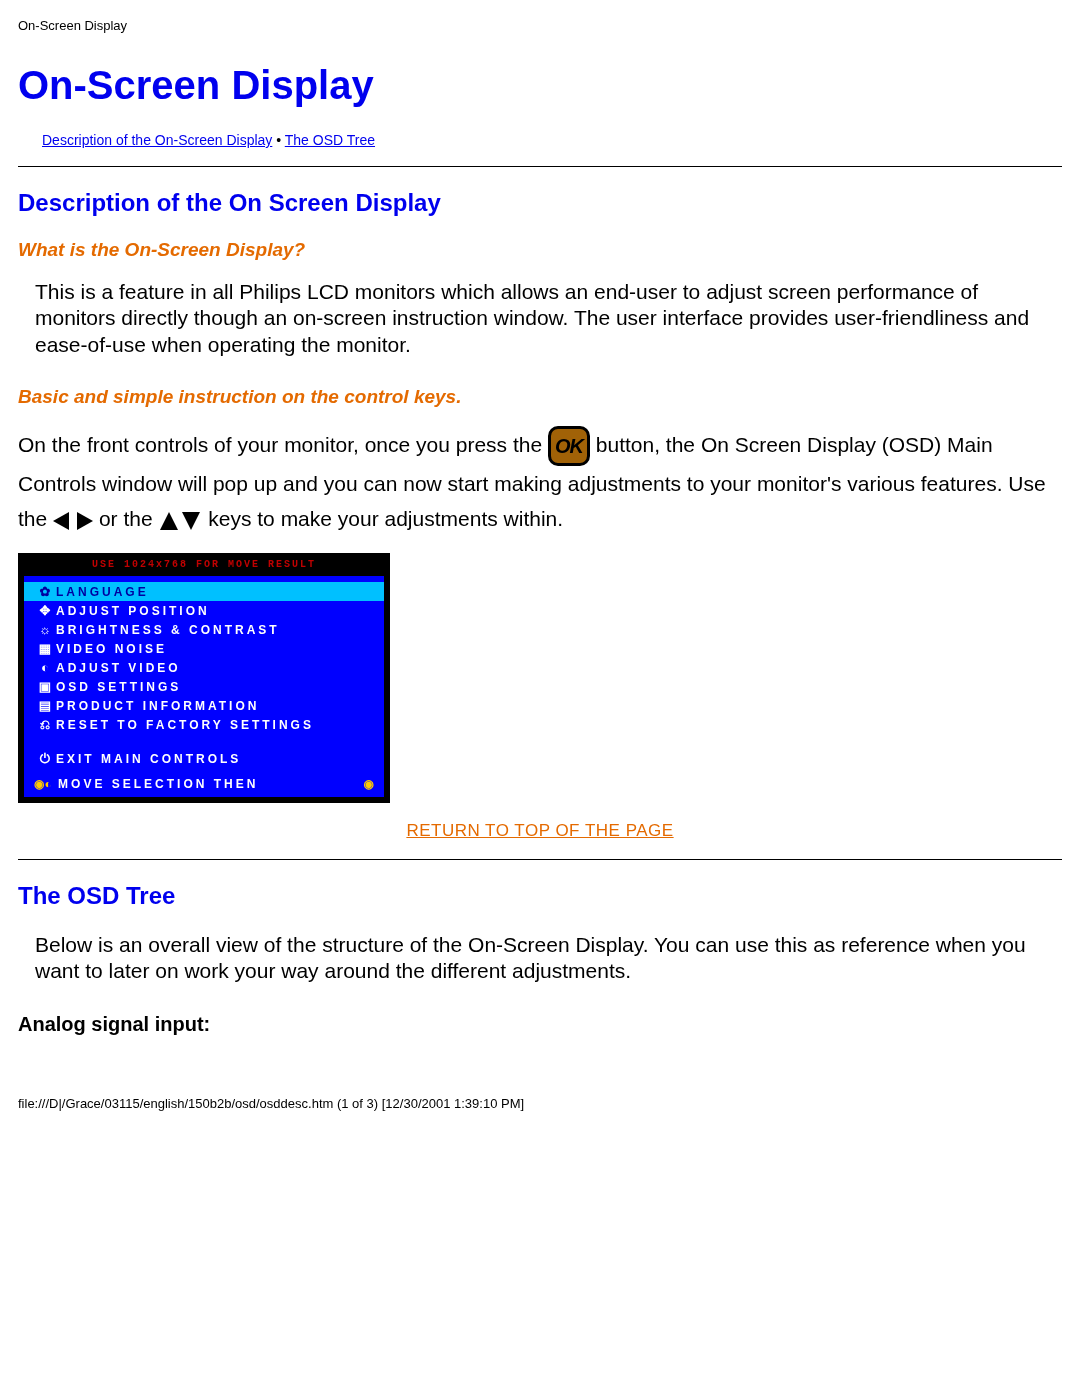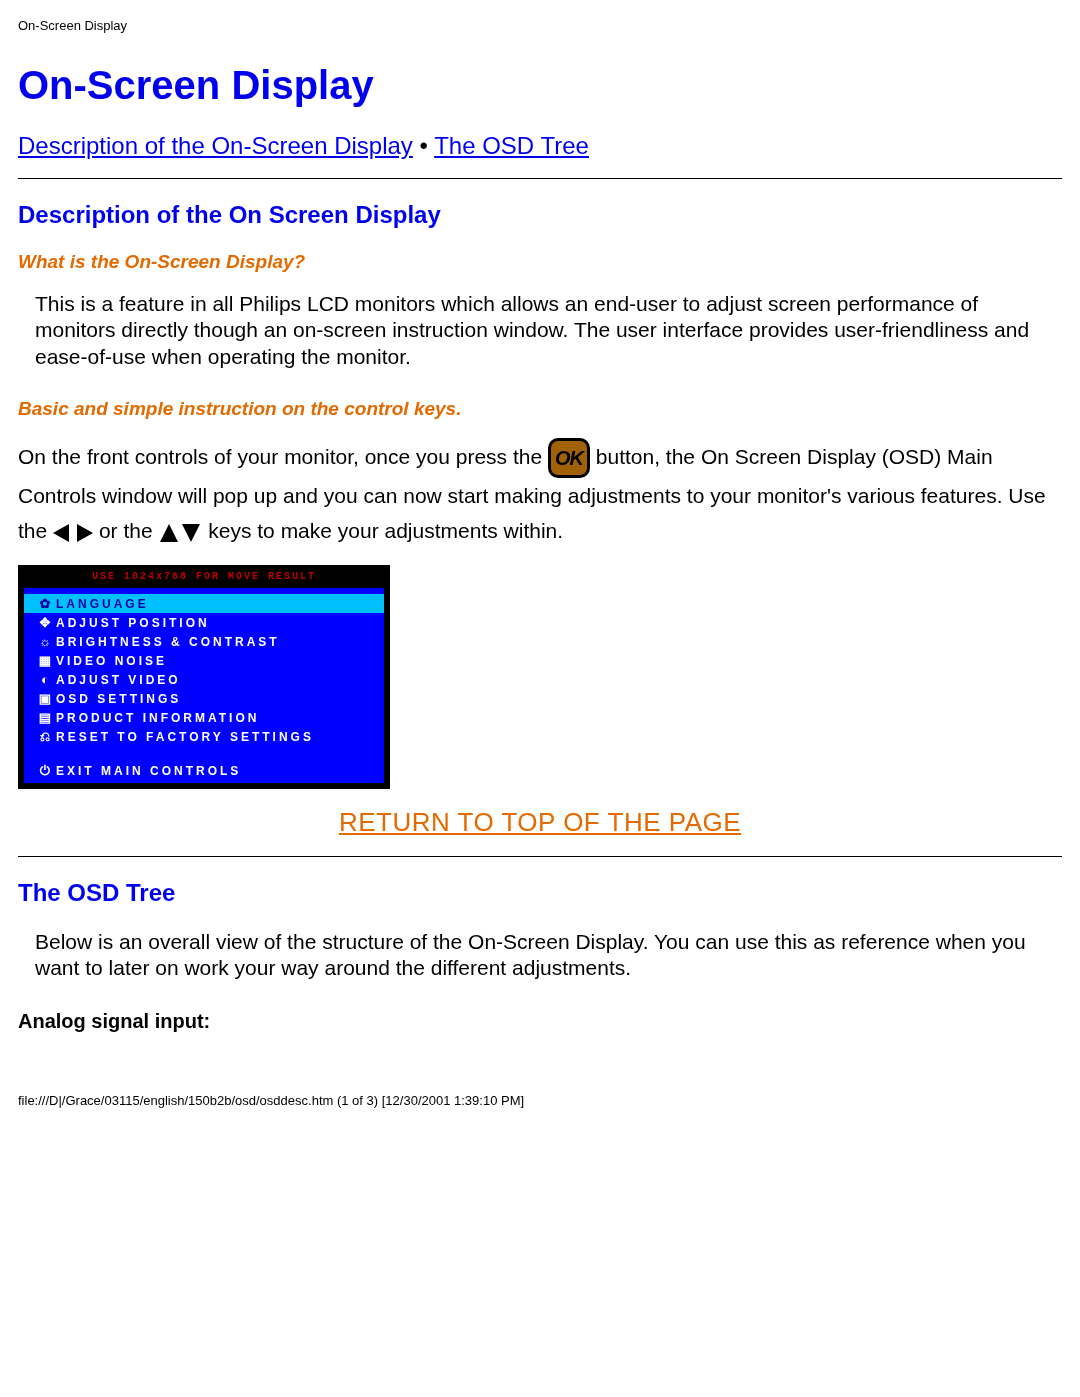--- a/index.html
+++ b/index.html
@@ -14,22 +14,23 @@
     font-size: 13px;
     margin-bottom: 30px;
   }
   h1 {
     font-size: 40px;
     font-weight: bold;
     color: #0000ee;
     margin: 10px 0 24px 0;
   }
   .nav-links {
-    font-size: 24px;
+    font-size: 14px;
     margin-bottom: 18px;
+    margin-left: 24px;
   }
   .nav-links a {
     color: #0000ee;
     text-decoration: underline;
   }
   .bullet {
     color: #000;
   }
   hr {
     border: none;
@@ -145,21 +146,21 @@
     color: #ffcc00;
     letter-spacing: 0;
   }
   .return-link {
     text-align: center;
     margin: 12px 0 18px 0;
   }
   .return-link a {
     color: #e46a00;
     text-decoration: underline;
-    font-size: 26px;
+    font-size: 17px;
     letter-spacing: 0.5px;
   }
   .analog {
     font-weight: bold;
     font-size: 20px;
     margin: 18px 0 60px 0;
   }
   .footer-path {
     font-size: 13px;
     margin-top: 40px;
@@ -242,20 +243,24 @@
     <div class="osd-row">
         <span class="ic">⎌</span>
         <span>RESET TO FACTORY SETTINGS</span>
       </div>
     <div class="osd-gap"></div>
     <div class="osd-row">
         <span class="ic">⏻</span>
         <span>EXIT MAIN CONTROLS</span>
       </div>
   </div>
+  <div class="osd-footer">
+    <span><span class="fic">◉◐</span> <span>MOVE SELECTION THEN</span></span>
+    <span class="fic">◉</span>
+  </div>
 </div>
 
 <div class="return-link">
   <a href="#">RETURN TO TOP OF THE PAGE</a>
 </div>
 
 <hr>
 
 <h2>The OSD Tree</h2>
 

